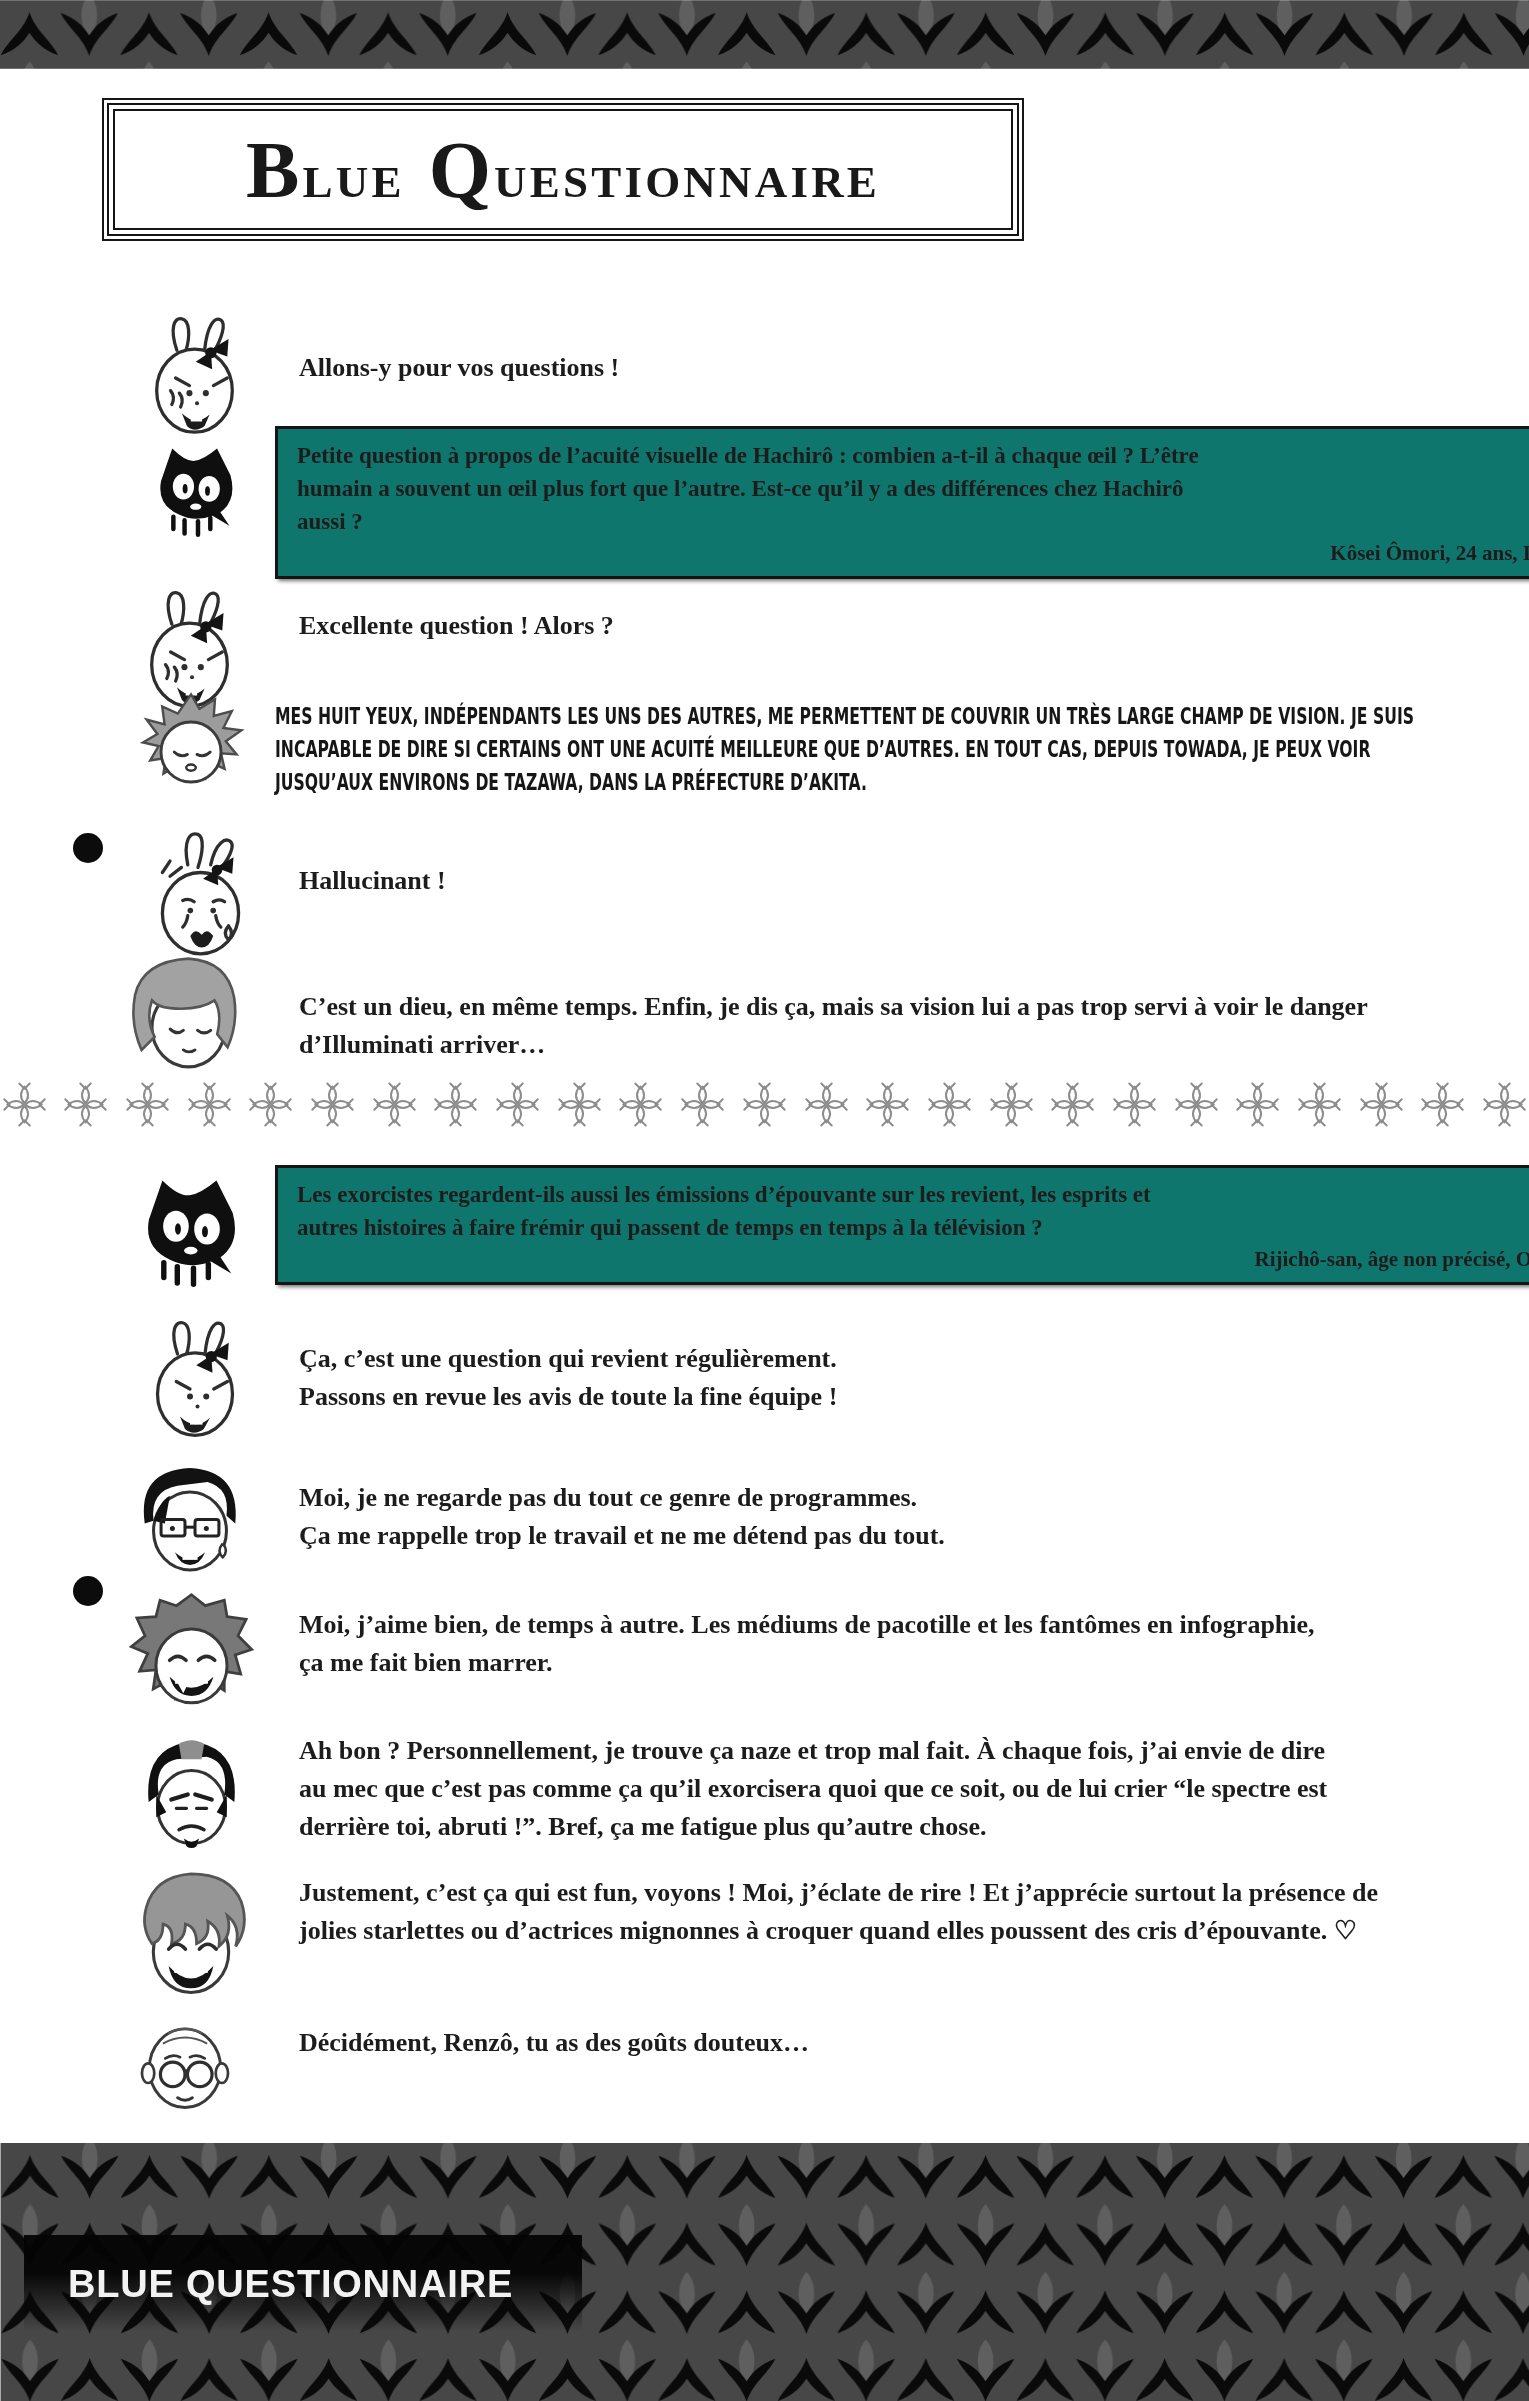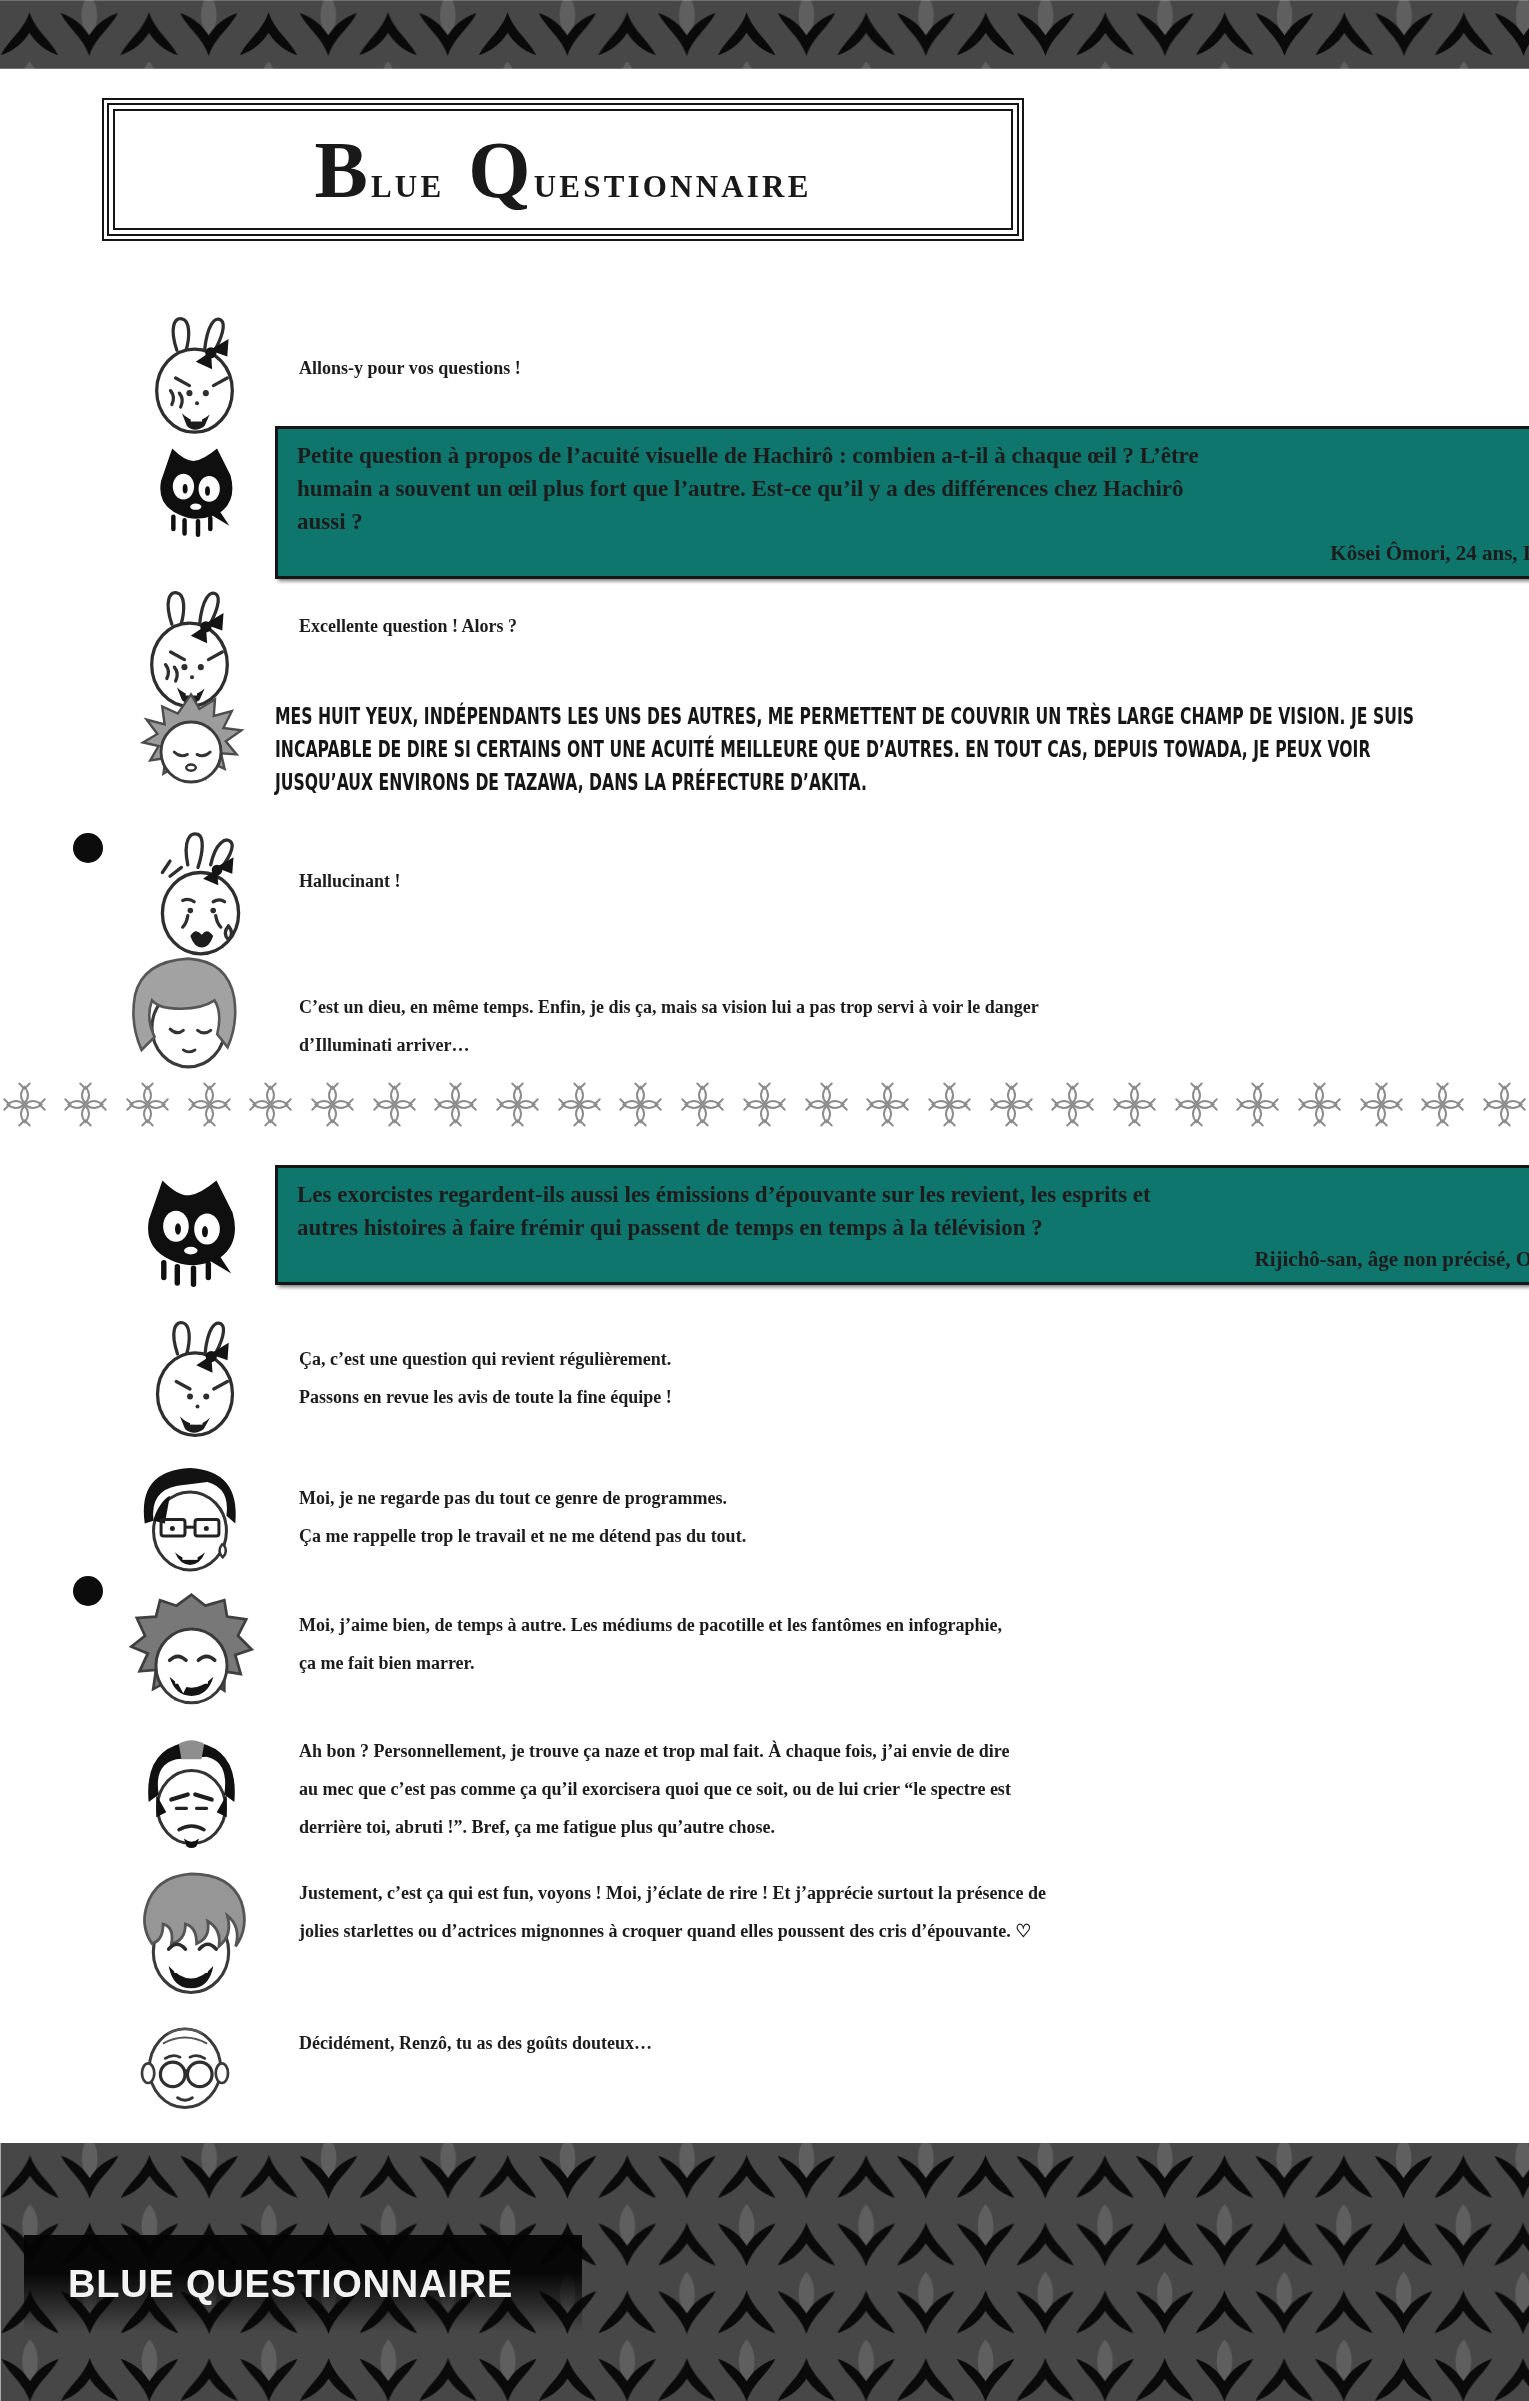--- a/index.html
+++ b/index.html
@@ -12,24 +12,24 @@
   #band-top { top:0; }
   #band-bottom { top:2143px; }
 
   .title-box { position:absolute; left:102px; top:98px; width:922px; height:143px;
                border:7.2px double #151515; padding:4px; background:#fff; }
   .title-inner { width:100%; height:100%; border:2.4px solid #151515;
                  display:flex; align-items:center; justify-content:center; }
   .title-text { font-weight:700; letter-spacing:3.2px; white-space:nowrap; color:#191919;
                 display:flex; align-items:baseline; }
   .tb { font-size:80px; line-height:1; }
-  .ts { font-size:31px; line-height:1; }
+  .ts { font-size:45px; line-height:1; }
   .tspace { width:24px; }
 
-  .dialogue { position:absolute; left:299px; font-weight:700; font-size:18px;
+  .dialogue { position:absolute; left:299px; font-weight:700; font-size:26px;
               line-height:38px; white-space:nowrap; color:#1c1c1c; }
   .qbox { position:absolute; left:275px; width:1320px; background:#0f766e;
           border:3.2px solid #151515; padding:9.6px 19px 8px;
           box-shadow:0 5.6px 4px -3.2px rgba(0,0,0,0.55); }
   .qbox .line { font-weight:700; font-size:23px; line-height:33px; white-space:nowrap; }
   .qbox .attribution { font-weight:700; font-size:21px; line-height:29px;
                        text-align:right; margin-top:1px; }
   .caps { position:absolute; left:275px; width:1833px;
           font-family:"DejaVu Sans", sans-serif; font-weight:700; font-size:23px;
           line-height:33px; white-space:nowrap; letter-spacing:0;

